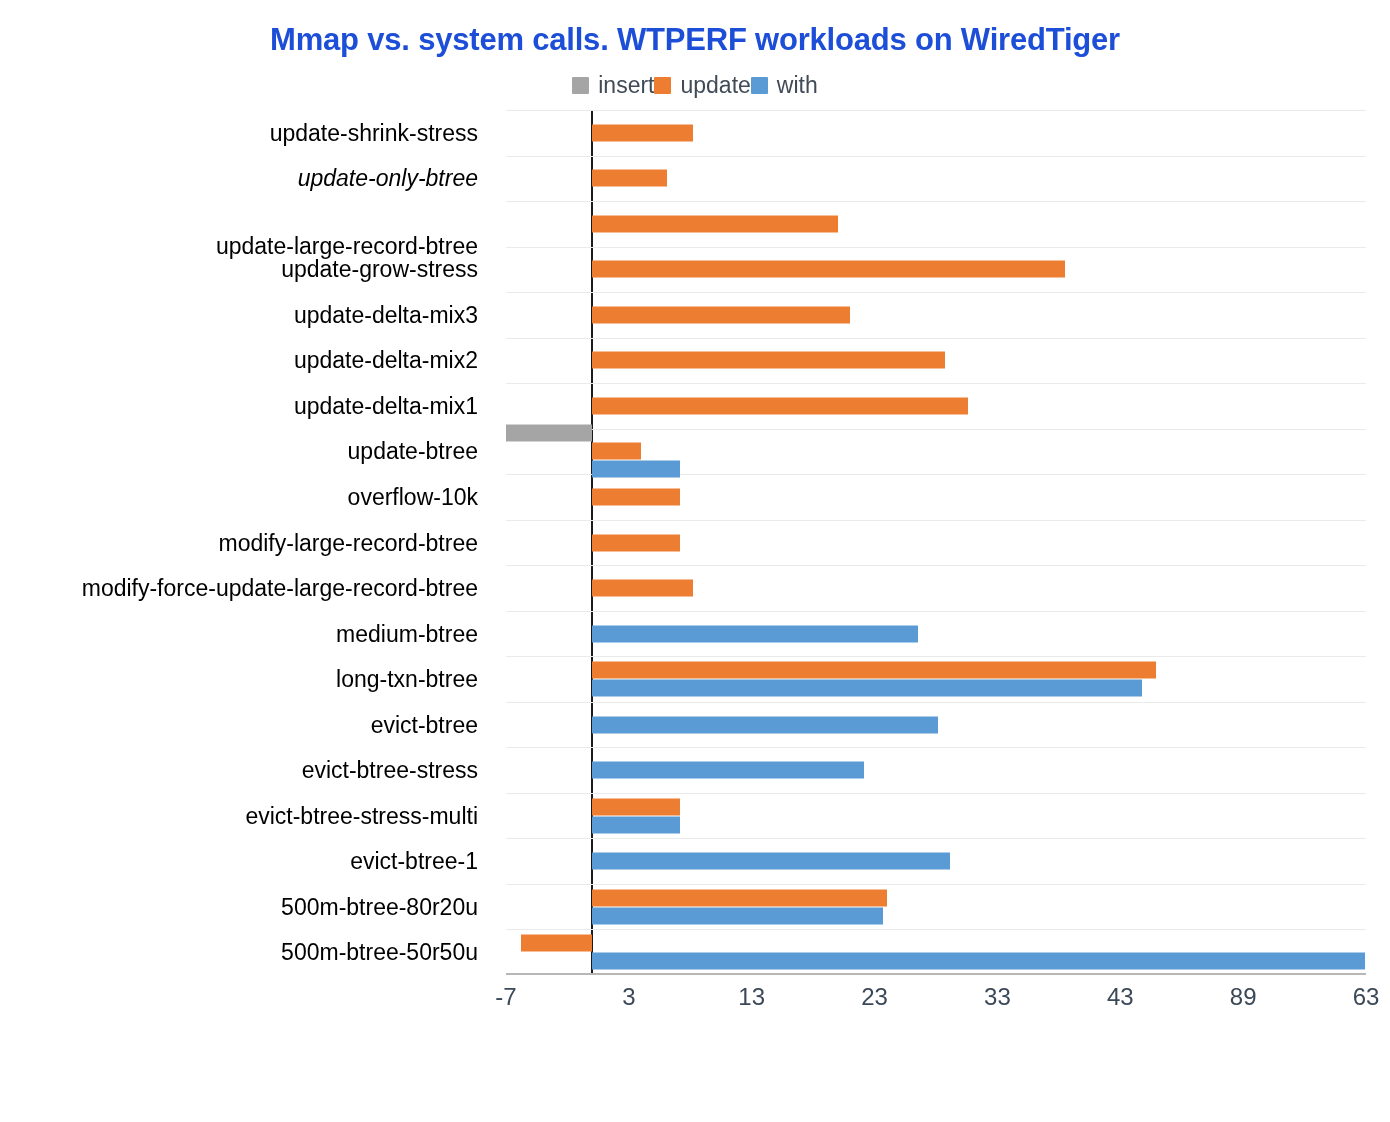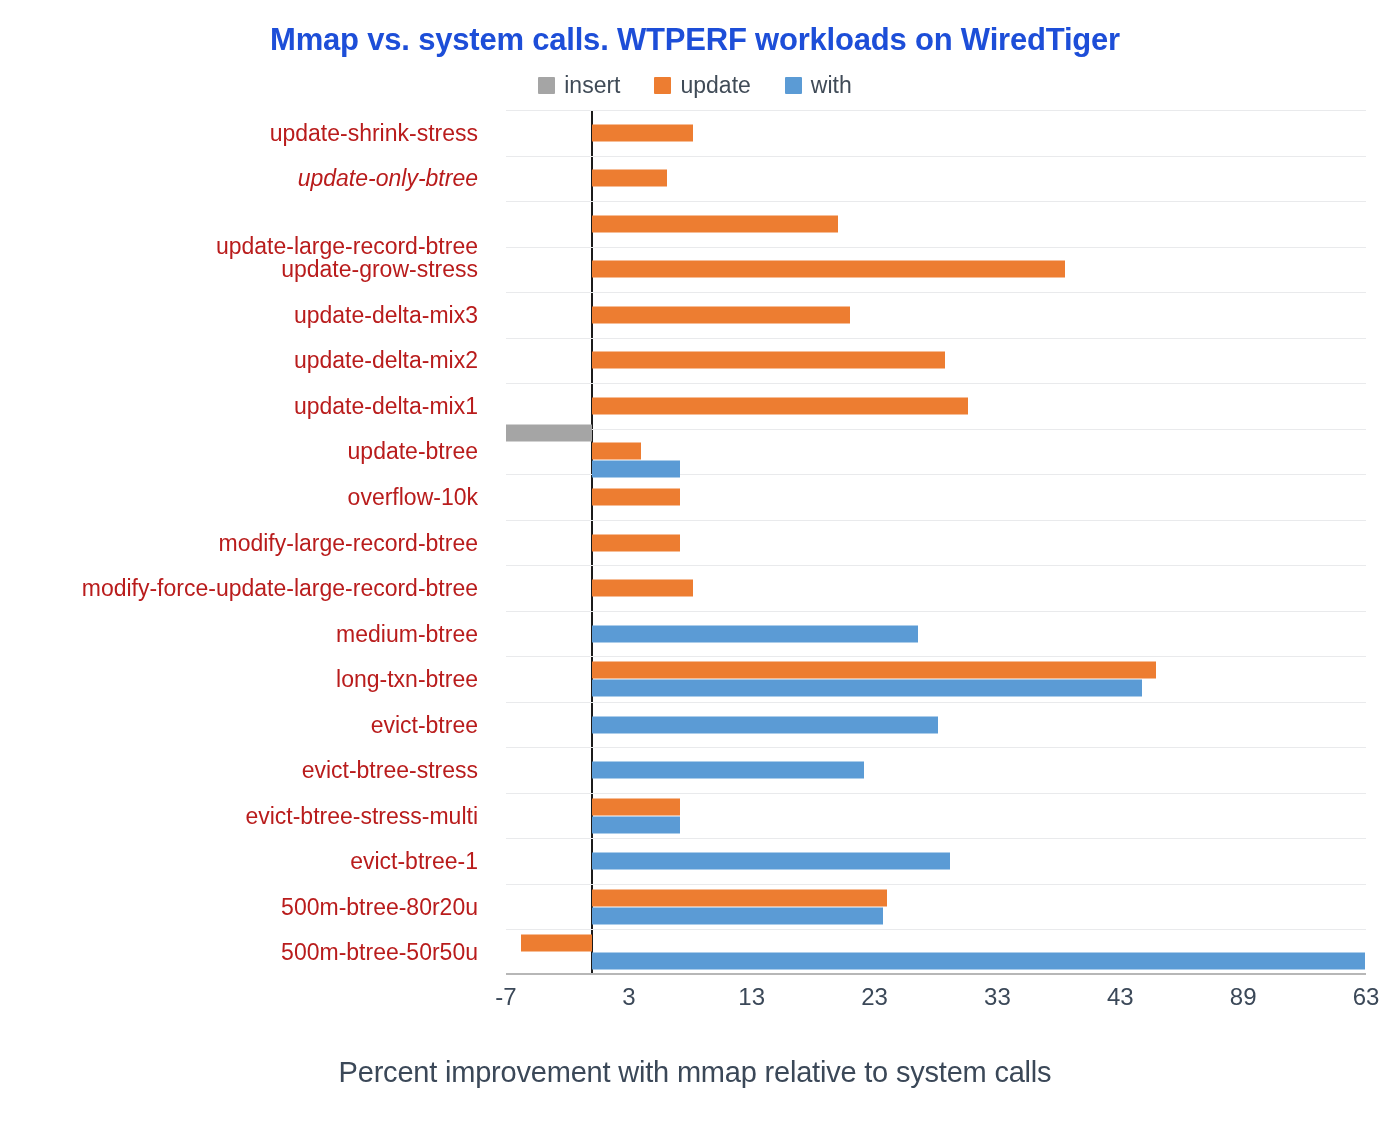--- a/index.html
+++ b/index.html
@@ -34,21 +34,20 @@
   }
   
   .legend {
     position: absolute;
     top: 74px;
     left: 0;
     width: 1390px;
     display: flex;
     justify-content: center;
     align-items: center;
-    gap: 34px;
   }
   .legend-item {
     display: flex;
     align-items: center;
     gap: 9px;
   }
   .legend-swatch {
     width: 17px;
     height: 17px;
     display: inline-block;
@@ -72,21 +71,21 @@
     left: 0;
     top: 0;
     width: 492px;
     height: 865px;
   }
   .cat-label {
     position: absolute;
     right: 14px;
     text-align: left;
     font-size: 23px;
-    color: #b91c1c;
+    color: #000000;
     white-space: nowrap;
     transform: translateY(-50%);
     line-height: 1;
   }
   .plot-area {
     position: absolute;
     left: 506px;
     top: 0;
     width: 860px;
     height: 865px;
@@ -245,15 +244,14 @@
       <div class="tick-label" style="left: 0px;">-7</div>
       <div class="tick-label" style="left: 122.857px;">3</div>
       <div class="tick-label" style="left: 245.714px;">13</div>
       <div class="tick-label" style="left: 368.571px;">23</div>
       <div class="tick-label" style="left: 491.429px;">33</div>
       <div class="tick-label" style="left: 614.286px;">43</div>
       <div class="tick-label" style="left: 737.143px;">89</div>
       <div class="tick-label" style="left: 860px;">63</div>
     </div>
 
-  <div class="axis-title">Percent improvement with mmap relative to system calls</div>
 
 </div>
 
 </body></html>

